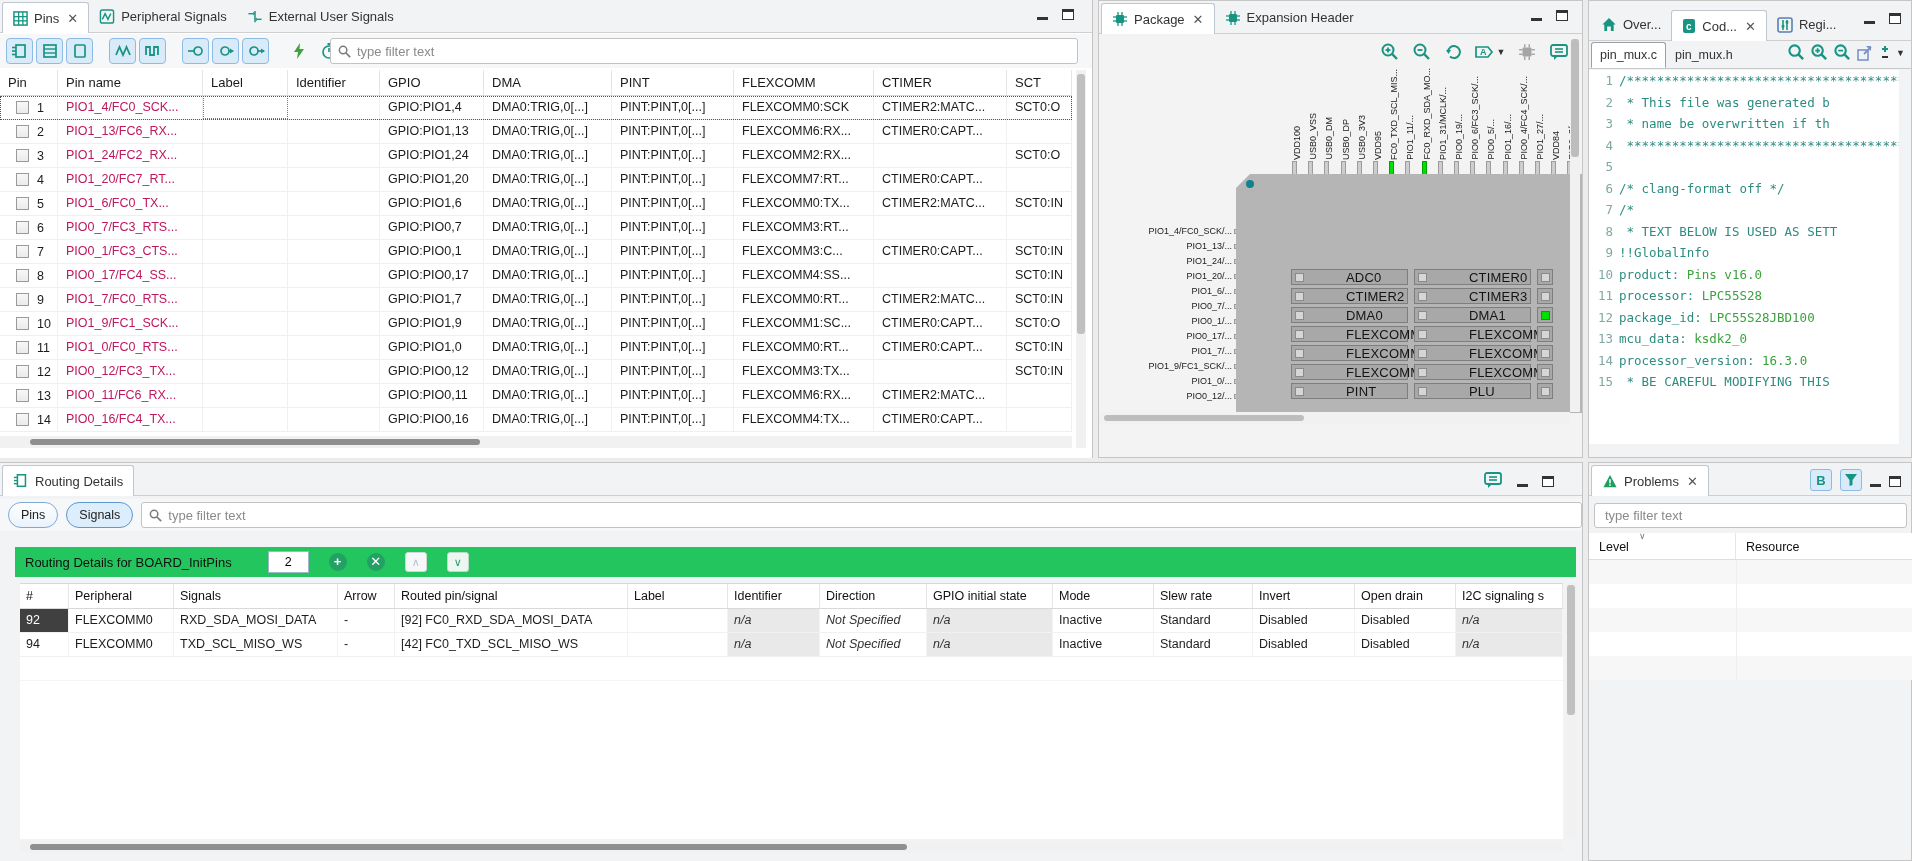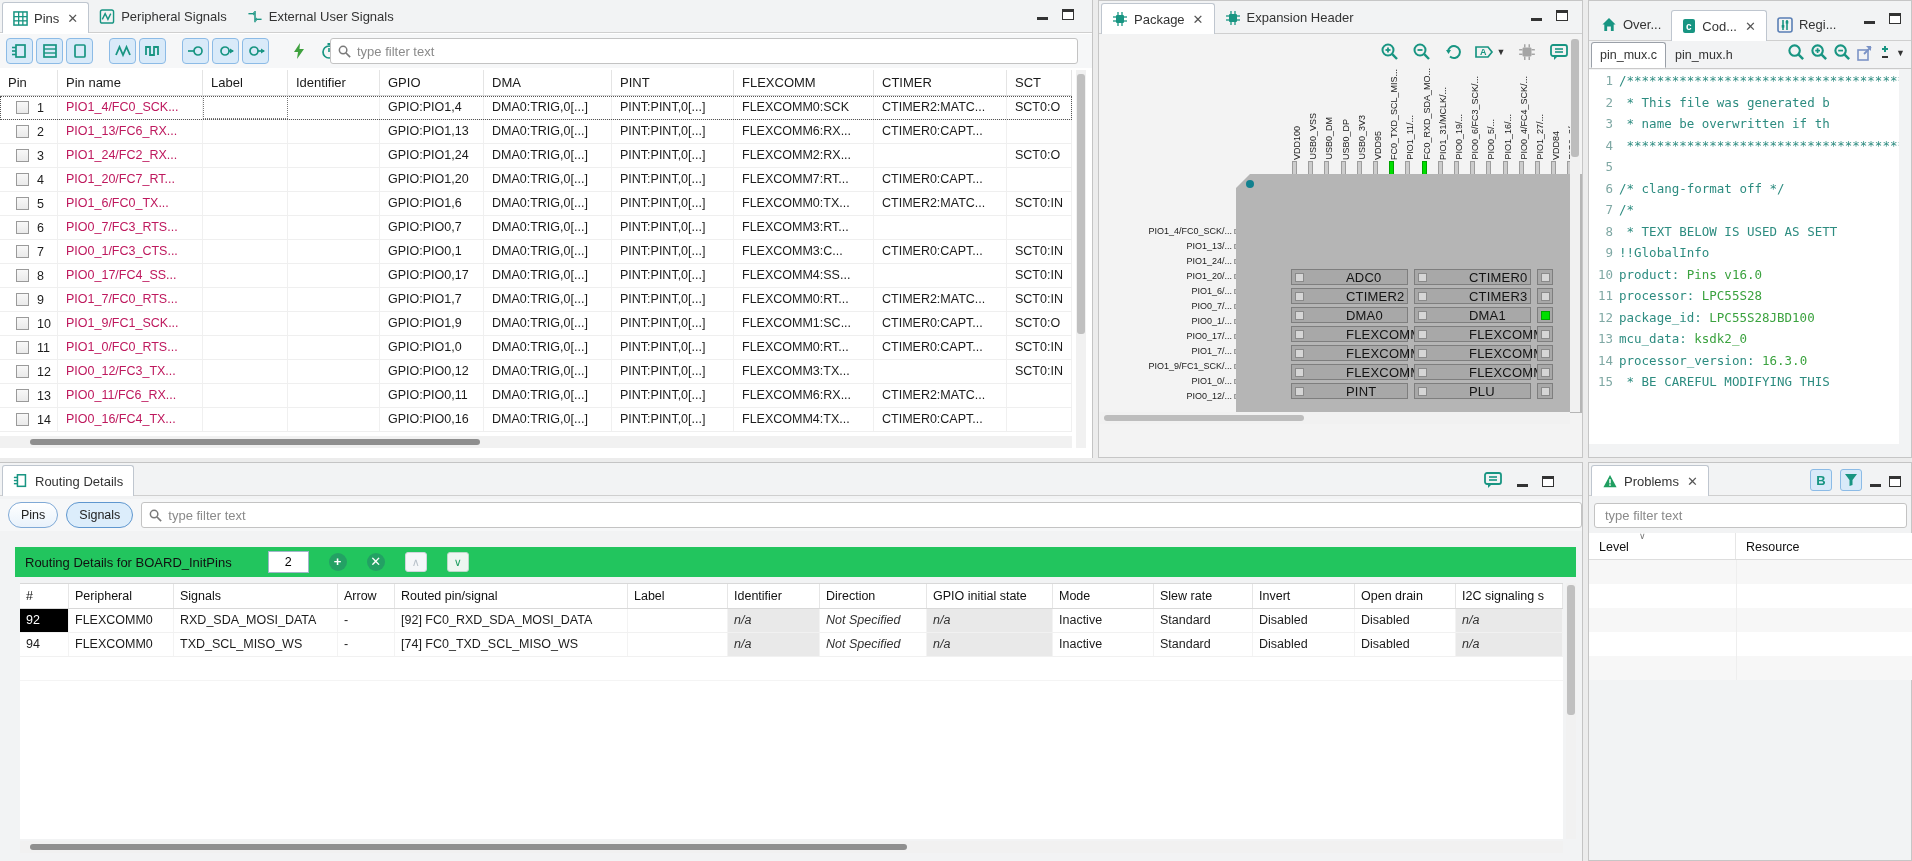--- a/index.html
+++ b/index.html
@@ -102,21 +102,21 @@
   .chevbtn.en { color:#23a164; background:#eef6f1; border-color:#bcd9c9; }
 
   .routing-grid { display:grid; grid-template-columns:49px 105px 164px 57px 233px 100px 92px 107px 126px 101px 99px 102px 101px 107px; }
   #routing-header { position:absolute; left:20px; top:120px; width:1543px; height:26px; background:#fff; border-bottom:1px solid #d8d8d8; border-top:1px solid #d8d8d8; }
   #routing-header .hcell { padding:5px 0 0 6px; font-size:12.5px; color:#111; border-right:1px solid #e6e6e6; white-space:nowrap; overflow:hidden; }
   #routing-rows { position:absolute; left:20px; top:146px; width:1543px; background:#fff; }
   .rrow { height:24px; border-bottom:1px solid #f1f1f1; background:#fff; }
   .rrow .cell { padding:4px 0 0 6px; font-size:12.5px; border-right:1px solid #f3f3f3; white-space:nowrap; overflow:hidden; }
   .rrow .it { font-style:italic; color:#333; }
   .rrow .gray { background:#e9e9e9; }
-  .cell-selected { background:#000000; color:#fff; }
+  .cell-selected { background:#404040; color:#fff; }
   #routing-empty { position:absolute; left:20px; top:194px; width:1543px; height:24px; background:#fff; border-bottom:1px solid #f4f4f4; }
   #routing-white { position:absolute; left:20px; top:218px; width:1543px; height:158px; background:#fff; }
   #routing-hscroll { left:20px; top:378px; width:1543px; }
   #routing-vscroll { left:1566px; top:120px; height:256px; }
 
   
   #problems-panel { left:1588px; top:462px; width:324px; height:399px; background:#f2f3f4; border-left:1px solid #c6c6c6; border-top:1px solid #c4c4c4; }
   .sqbtn { width:22px; height:22px; border-radius:3px; background:#d9eaf9; border:1px solid #8cbbe6; display:flex; align-items:center; justify-content:center; color:#189582; font-weight:bold; font-size:13px; }
   #problems-filter { position:absolute; left:5px; top:40px; width:313px; height:25px; }
   #problems-header { position:absolute; left:0; top:70px; width:324px; height:27px; background:#fff; border-bottom:1px solid #ddd; display:flex; }
@@ -1066,21 +1066,21 @@
           <div class="cell">Disabled</div>
           <div class="cell">Disabled</div>
           <div class="cell it gray">n/a</div>
         </div>
 
         <div class="rrow routing-grid">
           <div class="cell">94</div>
           <div class="cell">FLEXCOMM0</div>
           <div class="cell">TXD_SCL_MISO_WS</div>
           <div class="cell">-</div>
-          <div class="cell">[74] FC0_TXD_SCL_MISO_WS</div>
+          <div class="cell">[42] FC0_TXD_SCL_MISO_WS</div>
           <div class="cell"></div>
           <div class="cell it gray">n/a</div>
           <div class="cell it">Not Specified</div>
           <div class="cell it gray">n/a</div>
           <div class="cell">Inactive</div>
           <div class="cell">Standard</div>
           <div class="cell">Disabled</div>
           <div class="cell">Disabled</div>
           <div class="cell it gray">n/a</div>
         </div>

